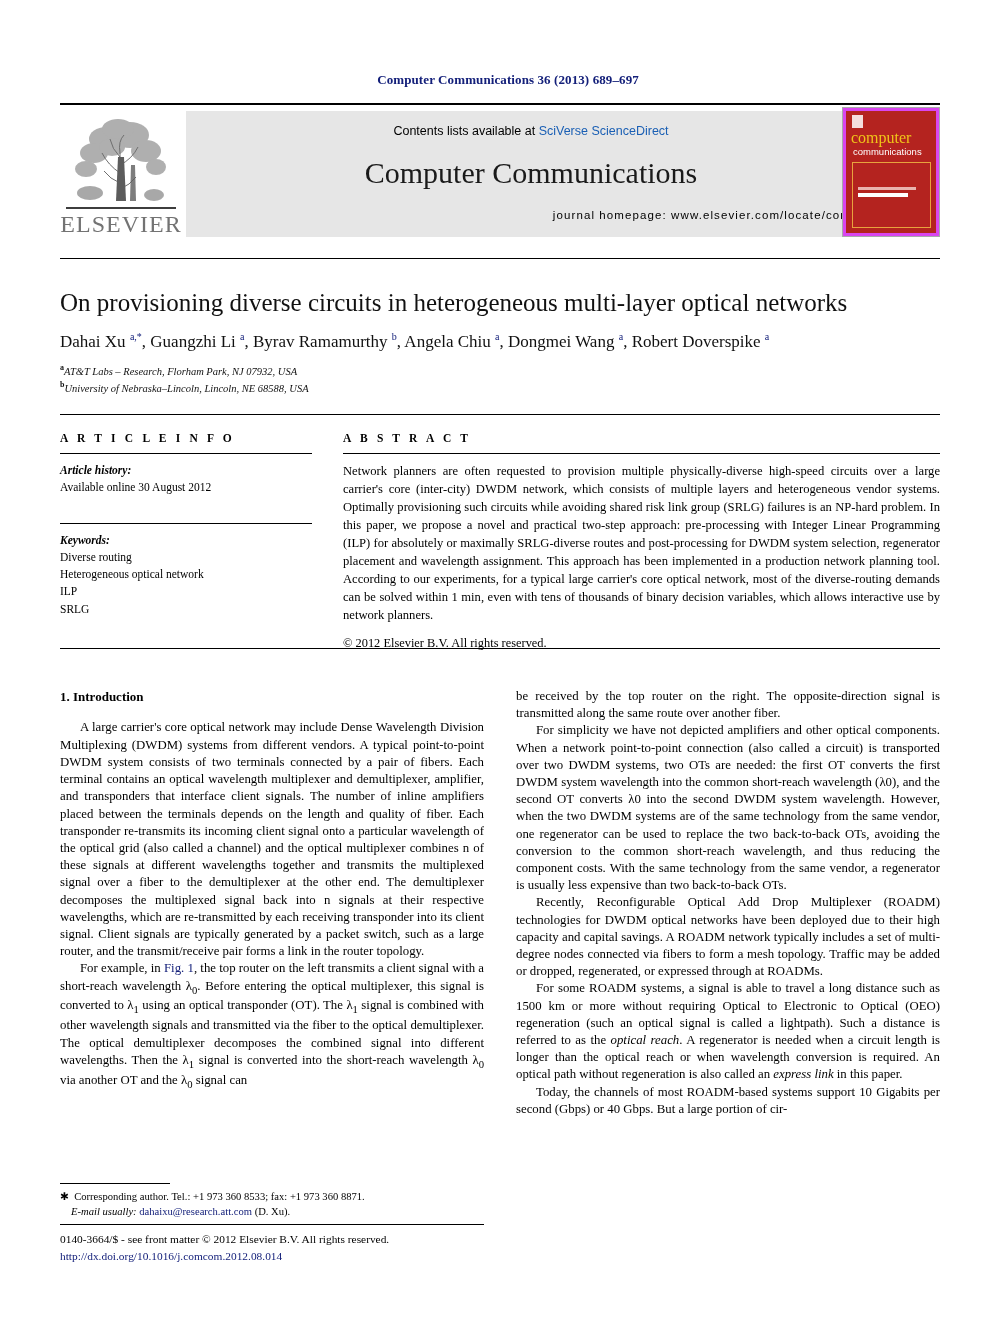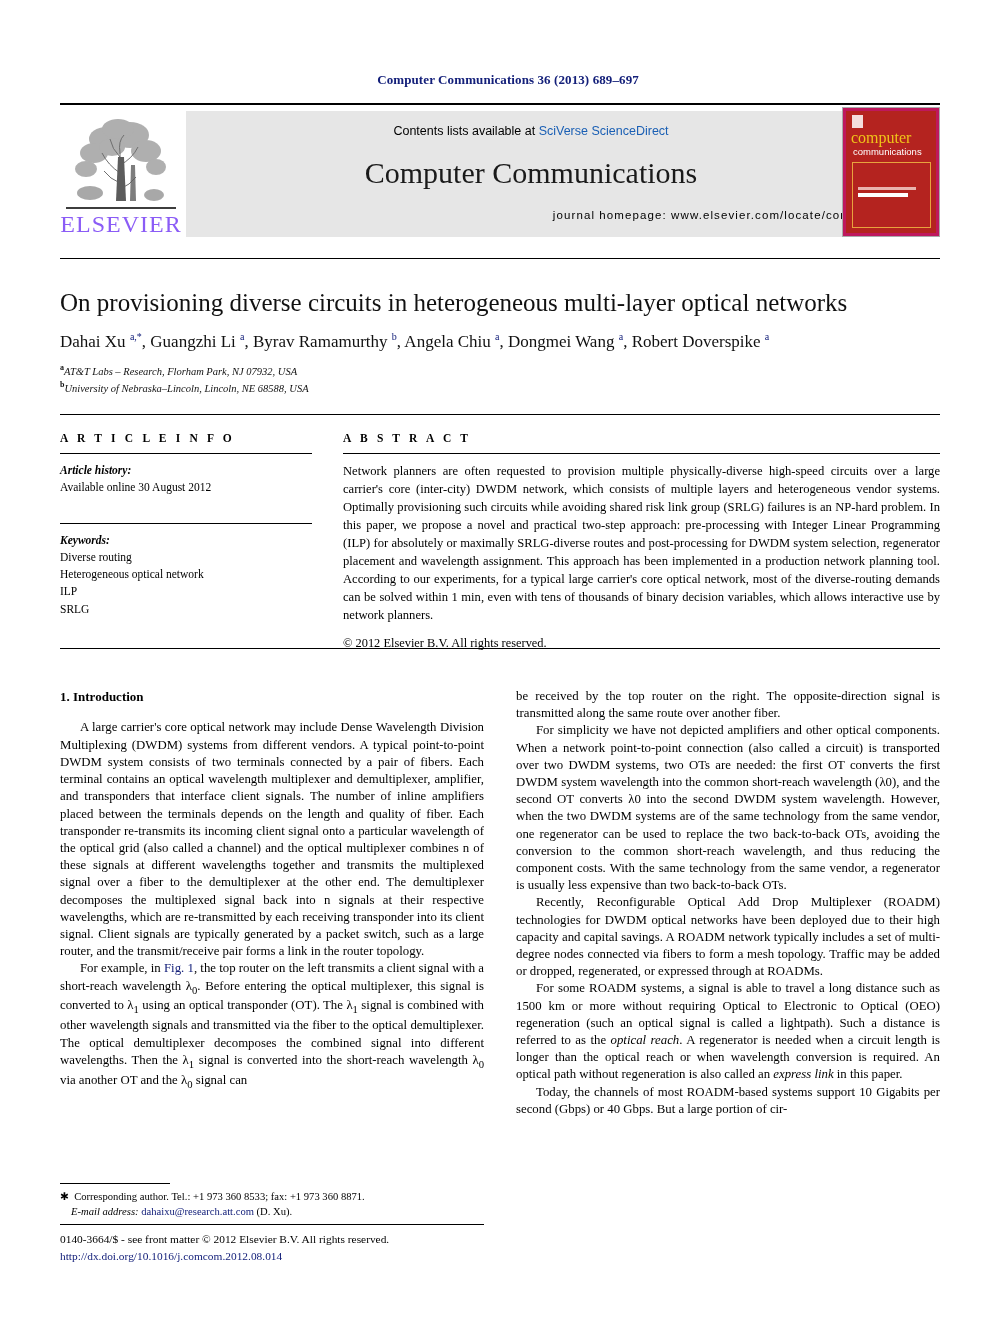--- a/index.html
+++ b/index.html
@@ -70,21 +70,21 @@
     background: #3d3d3d;
   }
   .elsevier-word {
     position: absolute;
     left: 0; top: 100px;
     width: 122px;
     text-align: center;
     font-family: "Liberation Serif", serif;
     font-size: 24px;
     letter-spacing: 1px;
-    color: #8b5cf6;
+    color: #737373;
   }
 
   .contents-band {
     position: absolute;
     left: 126px; top: 8px;
     width: 690px;
     height: 126px;
     background: #e6e6e6;
   }
   .contents-line {
@@ -118,21 +118,21 @@
     font-size: 11.5px;
     letter-spacing: 1.1px;
     color: #000;
   }
 
   .cover-thumb {
     position: absolute;
     left: 782px; top: 4px;
     width: 98px;
     height: 130px;
-    background: #be185d;
+    background: #d946ef;
     border: 1px solid #aaaaaa;
     box-sizing: border-box;
     padding: 3px;
   }
   .cover-inner {
     position: relative;
     width: 100%;
     height: 100%;
     background: #b4231f;
     overflow: hidden;
@@ -461,21 +461,21 @@
     <p class="noindent">be received by the top router on the right. The opposite-direction signal is transmitted along the same route over another fiber.</p>
     <p>For simplicity we have not depicted amplifiers and other optical components. When a network point-to-point connection (also called a circuit) is transported over two DWDM systems, two OTs are needed: the first OT converts the first DWDM system wavelength into the common short-reach wavelength (λ0), and the second OT converts λ0 into the second DWDM system wavelength. However, when the two DWDM systems are of the same technology from the same vendor, one regenerator can be used to replace the two back-to-back OTs, avoiding the conversion to the common short-reach wavelength, and thus reducing the component costs. With the same technology from the same vendor, a regenerator is usually less expensive than two back-to-back OTs.</p>
     <p>Recently, Reconfigurable Optical Add Drop Multiplexer (ROADM) technologies for DWDM optical networks have been deployed due to their high capacity and capital savings. A ROADM network typically includes a set of multi-degree nodes connected via fibers to form a mesh topology. Traffic may be added or dropped, regenerated, or expressed through at ROADMs.</p>
     <p><span>For some ROADM systems, a signal is able to travel a long distance such as 1500 km or more without requiring Optical to Electronic to Optical (OEO) regeneration (such an optical signal is called a lightpath). Such a distance is referred to as the </span><span class="it">optical reach</span><span>. A regenerator is needed when a circuit length is longer than the optical reach or when wavelength conversion is required. An optical path without regeneration is also called an </span><span class="it">express link</span><span> in this paper.</span></p>
     <p>Today, the channels of most ROADM-based systems support 10 Gigabits per second (Gbps) or 40 Gbps. But a large portion of cir-</p>
   </div>
 
   <div class="footnote-rule"></div>
   <div class="footnote">
     <div>✱&nbsp; <span>Corresponding author. Tel.: +1 973 360 8533; fax: +1 973 360 8871.</span></div>
-    <div style="padding-left:11px;"><span class="em-label">E-mail address:</span> <a href="#">dahaixu@research.att.com</a> <span>(D. Xu).</span></div>
+    <div style="padding-left:11px;"><span class="em-label">E-mail usually:</span> <a href="#">dahaixu@research.att.com</a> <span>(D. Xu).</span></div>
   </div>
 
   <div class="bottom-rule"></div>
   <div class="issn-block">
     <div>0140-3664/$ - see front matter © 2012 Elsevier B.V. All rights reserved.</div>
     <div class="doi">http://dx.doi.org/10.1016/j.comcom.2012.08.014</div>
   </div>
 
 </div>
 

